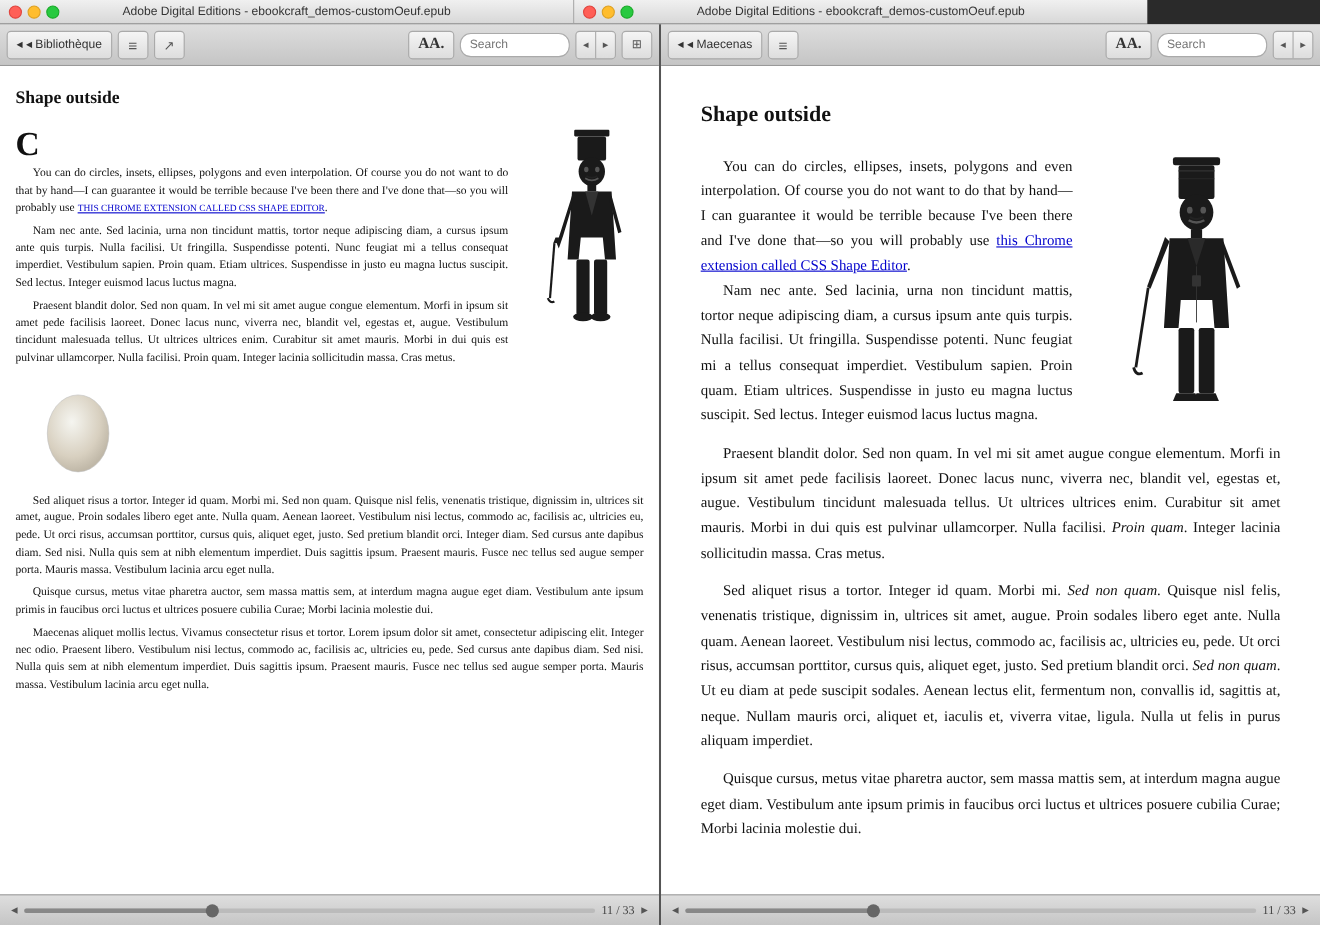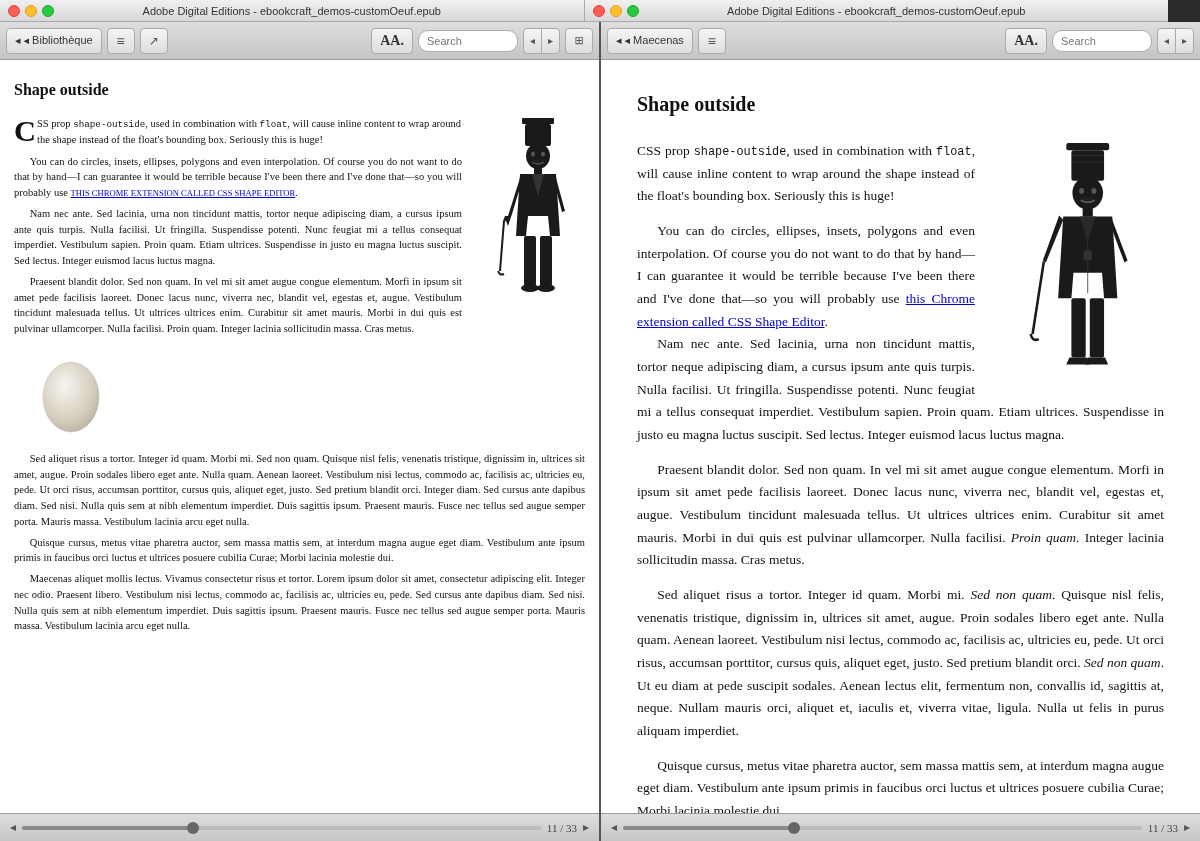--- a/index.html
+++ b/index.html
@@ -22,21 +22,21 @@
 
     
     .left-drop-cap-para {
       overflow: hidden;
       margin-bottom: 6px;
     }
   </style>
 </head>
 <body>
 
-<div style="display:flex; width:1168px; height:22px; background:linear-gradient(to bottom,#f0f0f0,#d8d8d8); border-bottom:1px solid #aaa;">
+<div style="display:flex; width:1043px; height:22px; background:linear-gradient(to bottom,#f0f0f0,#d8d8d8); border-bottom:1px solid #aaa;">
   <div style="flex:1; display:flex; align-items:center; justify-content:center; font-size:11px; color:#333; font-family:-apple-system,Helvetica,sans-serif; border-right:1px solid #aaa; position:relative;">
     <div style="position:absolute; left:8px; display:flex; gap:5px;">
       <span class="btn-close" style="width:12px;height:12px;border-radius:50%;background:#ff5f57;border:1px solid #e0443e;display:inline-block;"></span>
       <span style="width:12px;height:12px;border-radius:50%;background:#ffbd2e;border:1px solid #dea123;display:inline-block;"></span>
       <span style="width:12px;height:12px;border-radius:50%;background:#28c940;border:1px solid #1aab29;display:inline-block;"></span>
     </div>
     <span>Adobe Digital Editions - ebookcraft_demos-customOeuf.epub</span>
   </div>
   <div style="flex:1; display:flex; align-items:center; justify-content:center; font-size:11px; color:#333; font-family:-apple-system,Helvetica,sans-serif; position:relative;">
     <div style="position:absolute; left:8px; display:flex; gap:5px;">
@@ -120,21 +120,20 @@
               <ellipse cx="73" cy="38" rx="2" ry="2.5" fill="#555"></ellipse>
               <path d="M62,46 Q68,50 74,46" stroke="#555" stroke-width="1.5" fill="none"></path>
 
               <path d="M63,44 Q68,47 73,44" stroke="#222" stroke-width="1.5" fill="none"></path>
             </g>
           </svg>
         </div>
 
         <div class="left-drop-cap-para">
           <span style="float:left;font-size:2.9em;line-height:0.83;font-weight:bold;font-family:Georgia,serif;margin-right:1px;margin-top:3px;">C</span>
-          <span>SS prop <code style="font-family:'Courier New',monospace;font-size:0.88em;">shape-outside</code>, used in combination with <code style="font-family:'Courier New',monospace;font-size:0.88em;">float</code>, will cause inline content to wrap around the shape instead of the float's bounding box. Seriously this is huge!</span>
         </div>
 
         <p style="text-indent:1.5em; text-align:justify; margin-bottom:5px;">You can do circles, insets, ellipses, polygons and even interpolation. Of course you do not want to do that by hand—I can guarantee it would be terrible because I've been there and I've done that—so you will probably use <span style="text-transform:uppercase; font-size:0.82em; text-decoration:underline; color:#0000cc; cursor:pointer;">this chrome extension called css shape editor</span>.</p>
 
         <p style="text-indent:1.5em; text-align:justify; margin-bottom:5px;">Nam nec ante. Sed lacinia, urna non tincidunt mattis, tortor neque adipiscing diam, a cursus ipsum ante quis turpis. Nulla facilisi. Ut fringilla. Suspendisse potenti. Nunc feugiat mi a tellus consequat imperdiet. Vestibulum sapien. Proin quam. Etiam ultrices. Suspendisse in justo eu magna luctus suscipit. Sed lectus. Integer euismod lacus luctus magna.</p>
 
         <p style="text-indent:1.5em; text-align:justify; margin-bottom:5px;">Praesent blandit dolor. Sed non quam. In vel mi sit amet augue congue elementum. Morfi in ipsum sit amet pede facilisis laoreet. Donec lacus nunc, viverra nec, blandit vel, egestas et, augue. Vestibulum tincidunt malesuada tellus. Ut ultrices ultrices enim. Curabitur sit amet mauris. Morbi in dui quis est pulvinar ullamcorper. Nulla facilisi. Proin quam. Integer lacinia sollicitudin massa. Cras metus.</p>
 
         <div style="clear:both; display:flex; justify-content:flex-start; margin:12px 0 12px 20px;">
           <svg width="75" height="90" viewBox="0 0 75 90">
@@ -238,23 +237,20 @@
 
               <line x1="60" y1="15" x2="92" y2="15" stroke="#333" stroke-width="1"></line>
               <line x1="60" y1="22" x2="92" y2="22" stroke="#333" stroke-width="0.5"></line>
 
               <line x1="76" y1="100" x2="76" y2="150" stroke="#333" stroke-width="0.8"></line>
               <rect x="72" y="108" width="8" height="10" rx="1" fill="#333"></rect>
             </g>
           </svg>
         </div>
 
-        <p style="text-align:justify; margin-bottom:12px;">
-          <span>CSS prop </span><code style="font-family:'Courier New',monospace;font-size:0.88em;">shape-outside</code><span>, used in combination with </span><code style="font-family:'Courier New',monospace;font-size:0.88em;">float</code><span>, will cause inline content to wrap around the shape instead of the float's bounding box. Seriously this is huge!</span>
-        </p>
 
         <p style="text-indent:1.5em; text-align:justify; margin-bottom:0;">
           <span>You can do circles, ellipses, insets, polygons and even interpolation. Of course you do not want to do that by hand—I can guarantee it would be terrible because I've been there and I've done that—so you will probably use </span><span style="text-decoration:underline; color:#0000cc; cursor:pointer;">this Chrome extension called CSS Shape Editor</span><span>.</span>
         </p>
 
         <p style="text-indent:1.5em; text-align:justify; margin-bottom:12px;">Nam nec ante. Sed lacinia, urna non tincidunt mattis, tortor neque adipiscing diam, a cursus ipsum ante quis turpis. Nulla facilisi. Ut fringilla. Suspendisse potenti. Nunc feugiat mi a tellus consequat imperdiet. Vestibulum sapien. Proin quam. Etiam ultrices. Suspendisse in justo eu magna luctus suscipit. Sed lectus. Integer euismod lacus luctus magna.</p>
 
         <p style="text-indent:1.5em; text-align:justify; margin-bottom:12px;">
           <span>Praesent blandit dolor. Sed non quam. In vel mi sit amet augue congue elementum. Morfi in ipsum sit amet pede facilisis laoreet. Donec lacus nunc, viverra nec, blandit vel, egestas et, augue. Vestibulum tincidunt malesuada tellus. Ut ultrices ultrices enim. Curabitur sit amet mauris. Morbi in dui quis est pulvinar ullamcorper. Nulla facilisi. </span><span style="font-style:italic;">Proin quam</span><span>. Integer lacinia sollicitudin massa. Cras metus.</span>
         </p>

